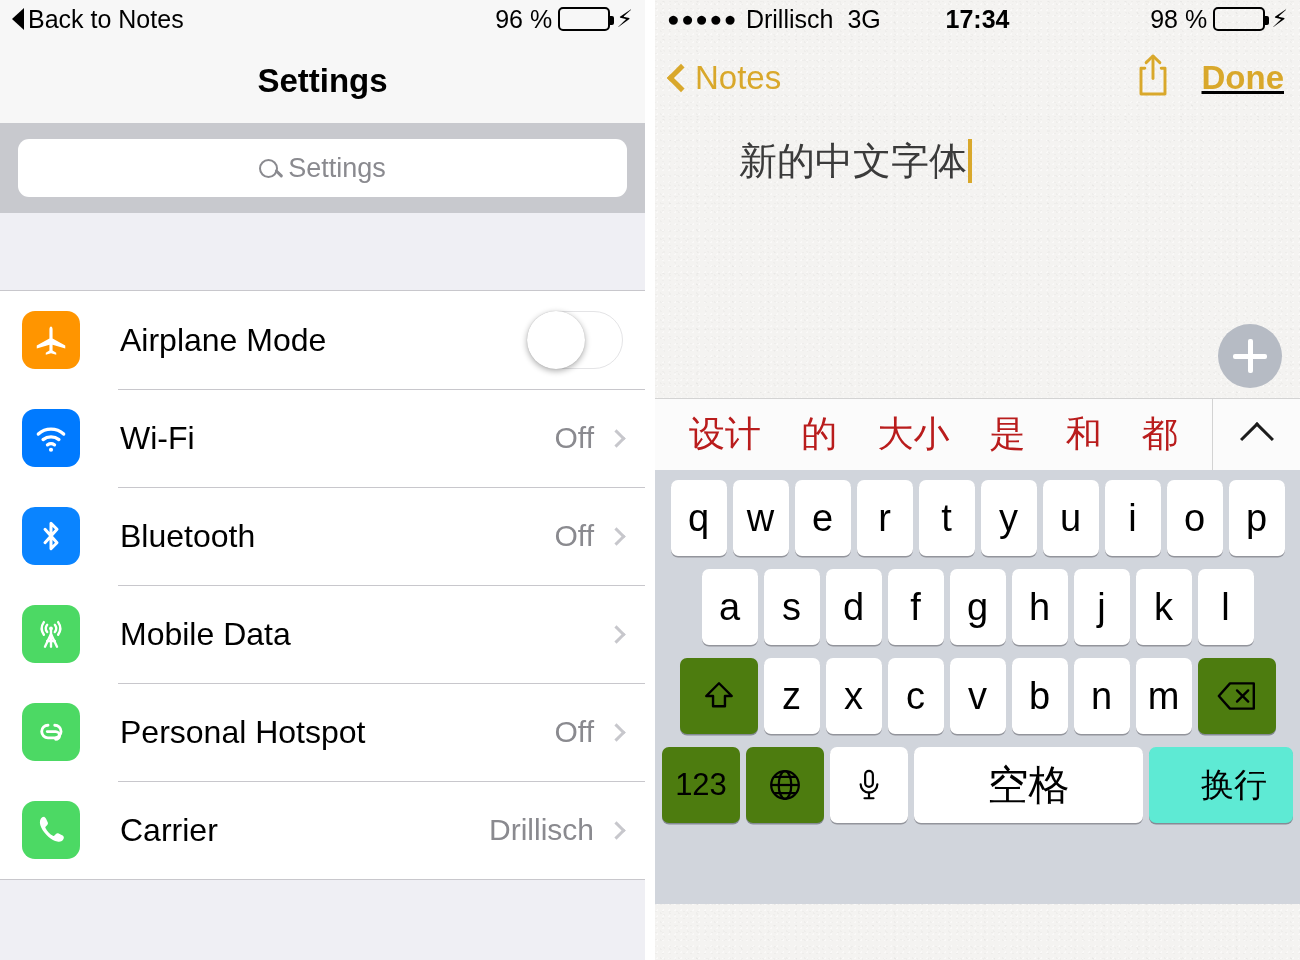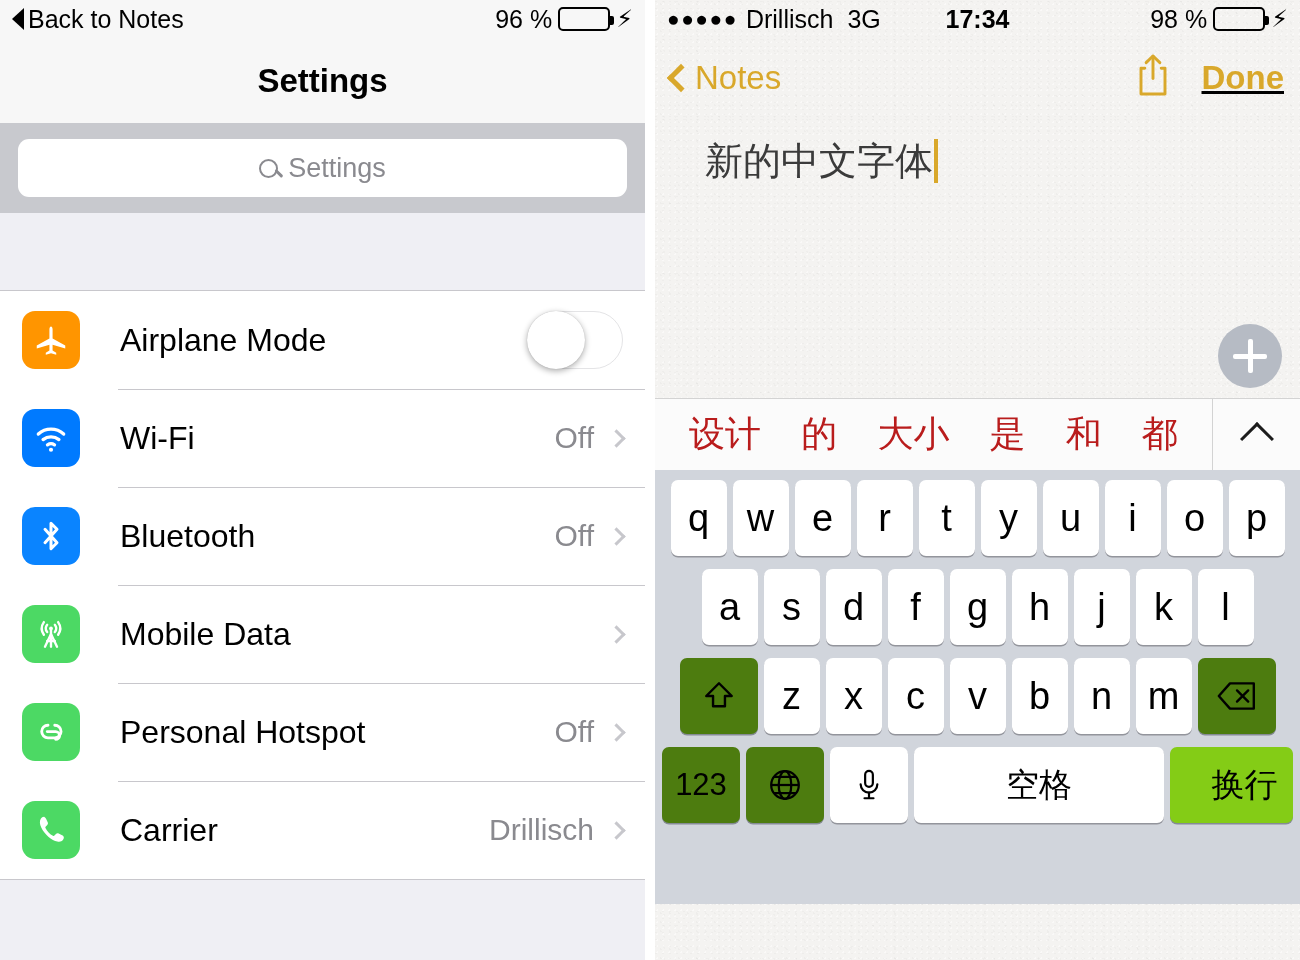--- a/index.html
+++ b/index.html
@@ -147,20 +147,21 @@
     transform: rotate(45deg); display:inline-block;
   }
   .nav-back-text { font-size: 33px; color: #d9a82b; }
   .nav-right { margin-left: auto; display: flex; align-items: center; gap: 28px; text-decoration: underline; }
   .done-btn { font-size: 33px; color: #d9a82b; font-weight: bold; }
 
   .note-body { position: relative; height: 280px; padding: 18px 50px; }
   .note-text {
     font-size: 38px; color: #3b3b3b; position: relative; display: inline-block;
     font-family: "DejaVu Sans", "Liberation Sans", sans-serif;
+    margin-left: 34px;
   }
   .caret {
     display: inline-block; width: 4px; height: 44px;
     background: #d9a82b; vertical-align: -9px; margin-left: 1px;
   }
   .plus-btn {
     position: absolute; right: 18px; bottom: 10px;
     width: 64px; height: 64px; border-radius: 50%;
     background: #b6bbc4; display: flex; align-items: center; justify-content: center;
   }
@@ -190,22 +191,22 @@
   .key {
     background: #fff; border-radius: 7px;
     height: 76px; width: 56px; margin: 0 3px;
     display: flex; align-items: center; justify-content: center;
     font-size: 38px; color: #000;
     box-shadow: 0 1.5px 0 rgba(136,138,144,.85);
   }
   .key.gray { background: #4d7c0f; box-shadow: 0 1.5px 0 rgba(120,126,136,.85); }
   .key.wide-num { width: 78px; font-size: 31px; }
   .key.fn { width: 78px; }
-  .key.space { flex: 1; max-width: 252px; font-size: 33px; font-family: Liberation Serif, serif; }
-  .key.enter { width: 123px; font-size: 33px; background: #84cc16; font-family: "DejaVu Sans","Liberation Sans",sans-serif; box-shadow: 0 1.5px 0 rgba(120,126,136,.85); padding-left: 26px; }
+  .key.space { flex: 1; max-width: 252px; font-size: 41px; font-family: Liberation Serif, serif; }
+  .key.enter { width: 144px; font-size: 33px; background: #5eead4; font-family: "DejaVu Sans","Liberation Sans",sans-serif; box-shadow: 0 1.5px 0 rgba(120,126,136,.85); padding-left: 26px; }
   .key.shift { width: 78px; }
   .key.del { width: 78px; }
   .row2 { padding: 0 26px; }
   .key svg { display: block; }
 </style>
 </head>
 <body>
 
 <div class="screen">
 

